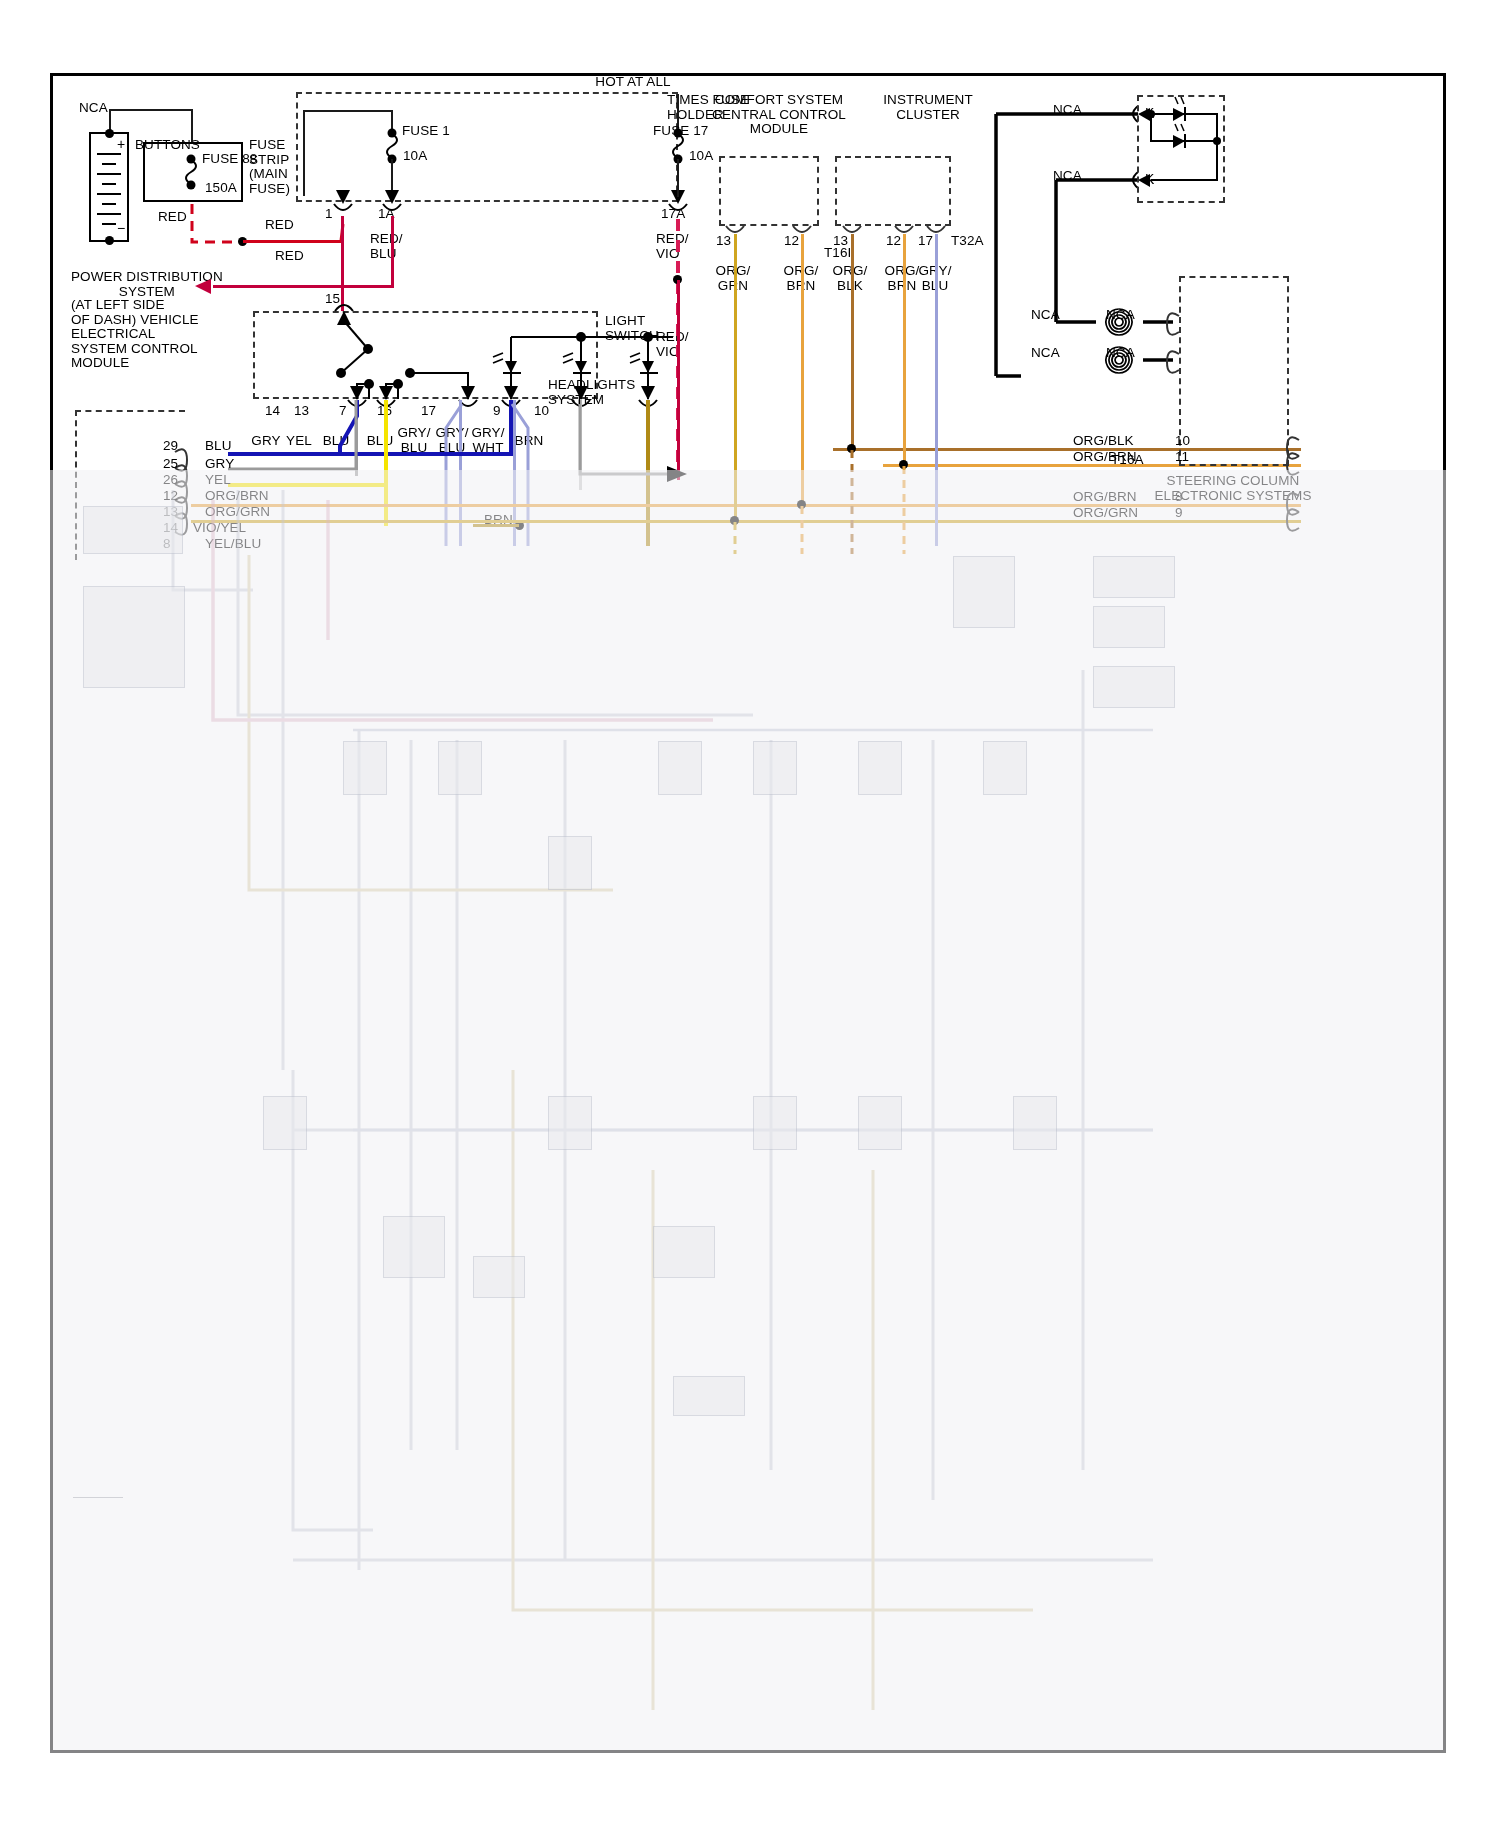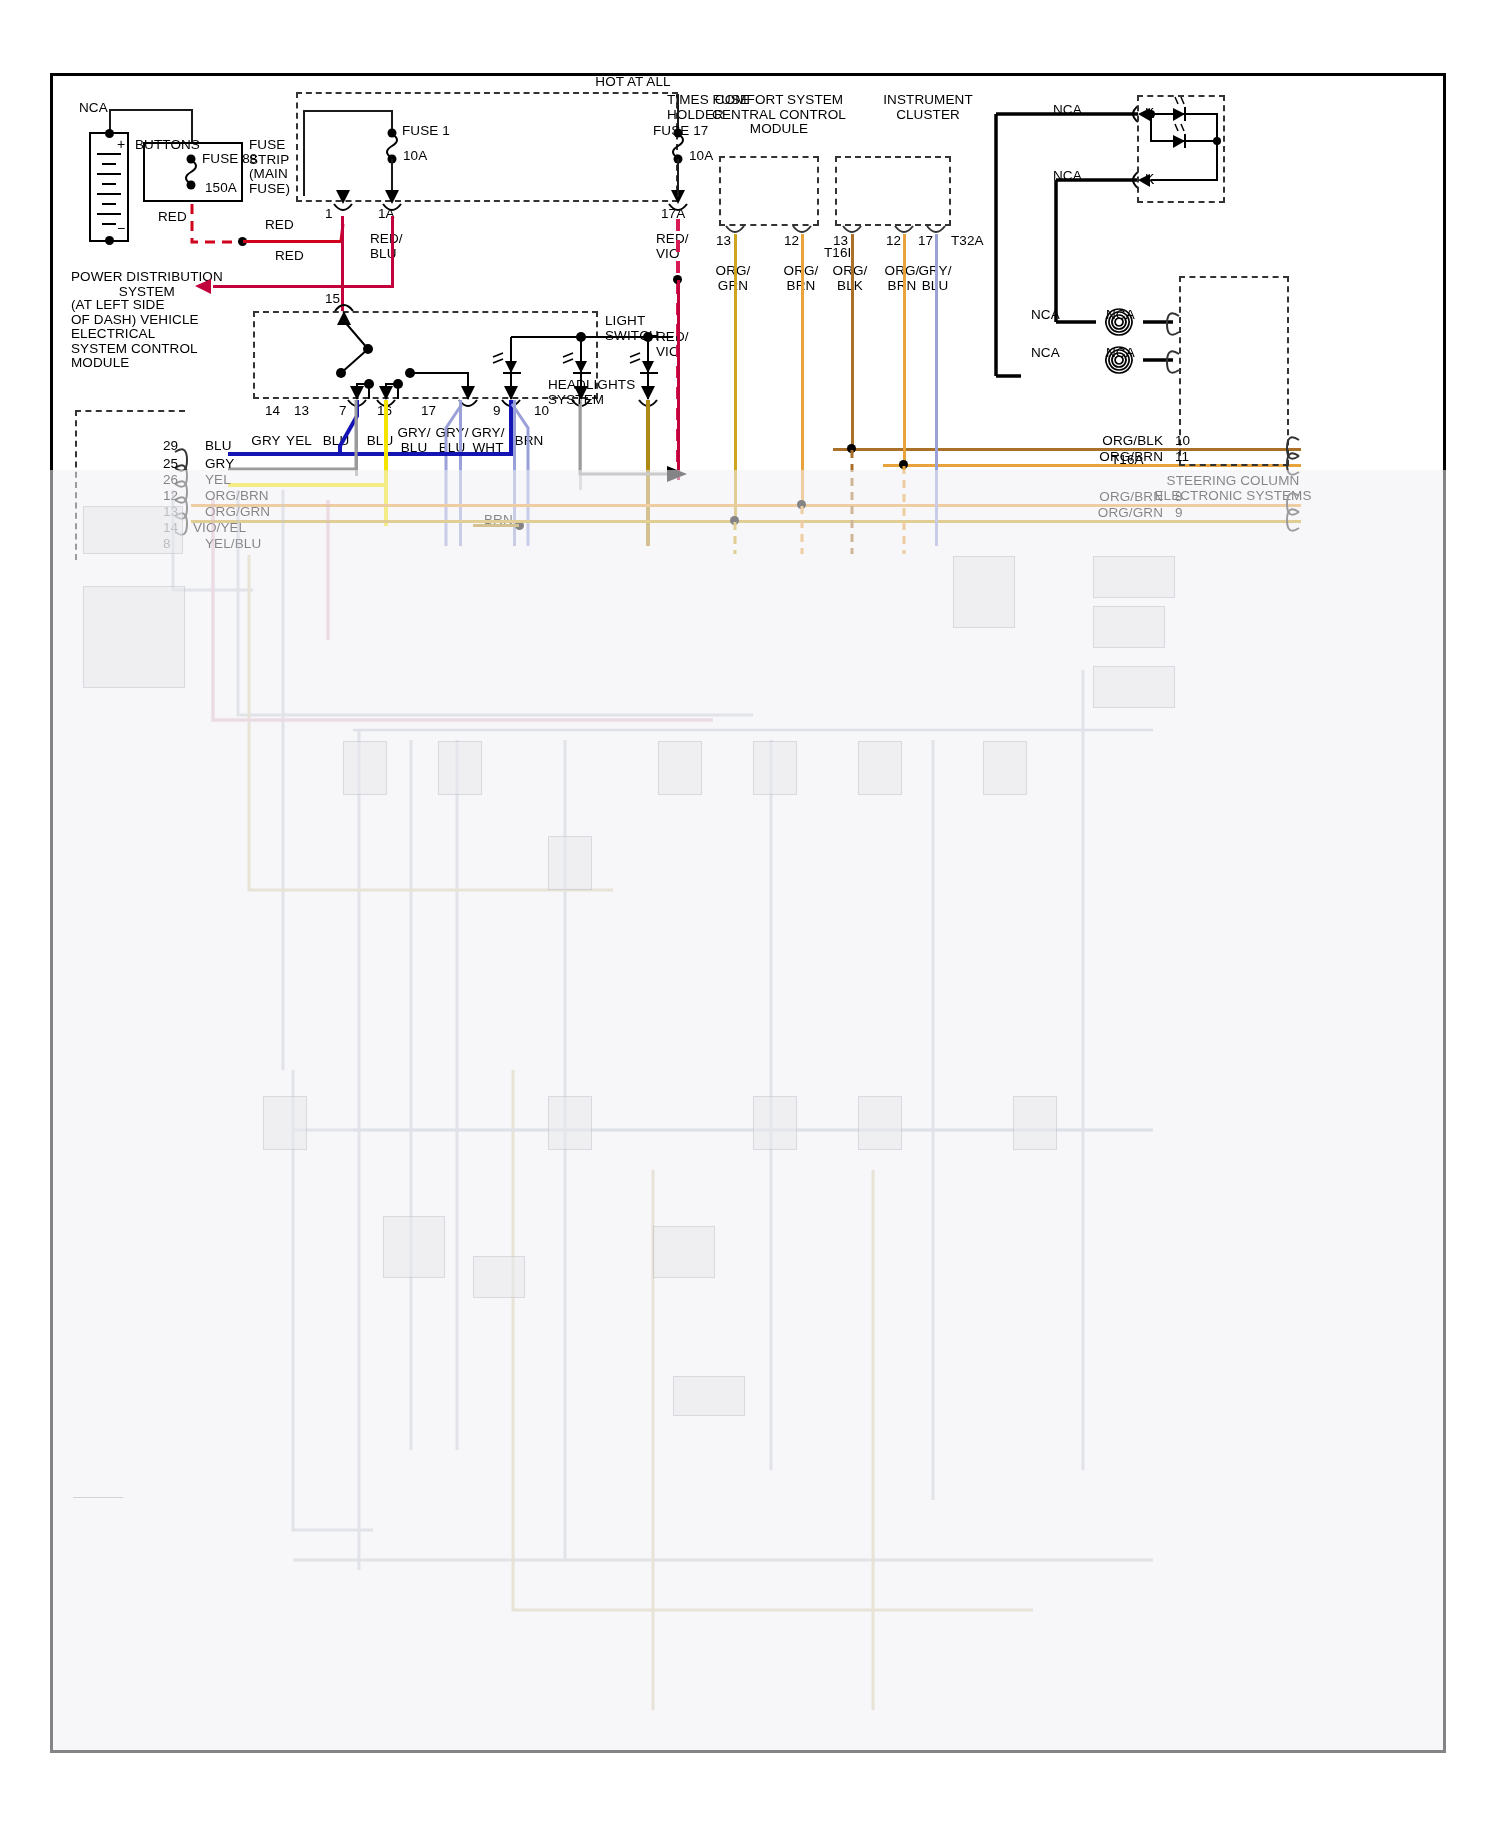--- a/index.html
+++ b/index.html
@@ -1,21 +1,21 @@
 <!DOCTYPE html>
 <html><head>
 <meta charset="utf-8">
 <style>
   html,body{margin:0;padding:0;background:#ffffff;}
   body{font-family:"Liberation Sans",sans-serif;}
   #page{position:relative;width:1500px;height:1828px;overflow:hidden;background:#fff;}
   #sheet{position:absolute;left:50px;top:73px;width:1396px;height:1680px;border:3px solid #000;background:#fff;box-sizing:border-box;}
   .lbl{position:absolute;font-size:13.5px;color:#000;line-height:14.5px;white-space:pre;letter-spacing:.1px;}
   .lbl.c{text-align:center;}
-  .lbl.r{text-align:right;}
+  .lbl.r{text-align:left;}
   .wire{position:absolute;background:#000;}
   .h{height:2px;}
   .v{width:2px;}
   .blk{background:#1a1a1a;}
   .red{background:#d0021b;}
   .crim{background:#c2003c;}
   .gry{background:#9b9b9b;}
   .yel{background:#f5e400;}
   .blu{background:#1414b4;}
   .gryblu{background:#9aa0d8;}

